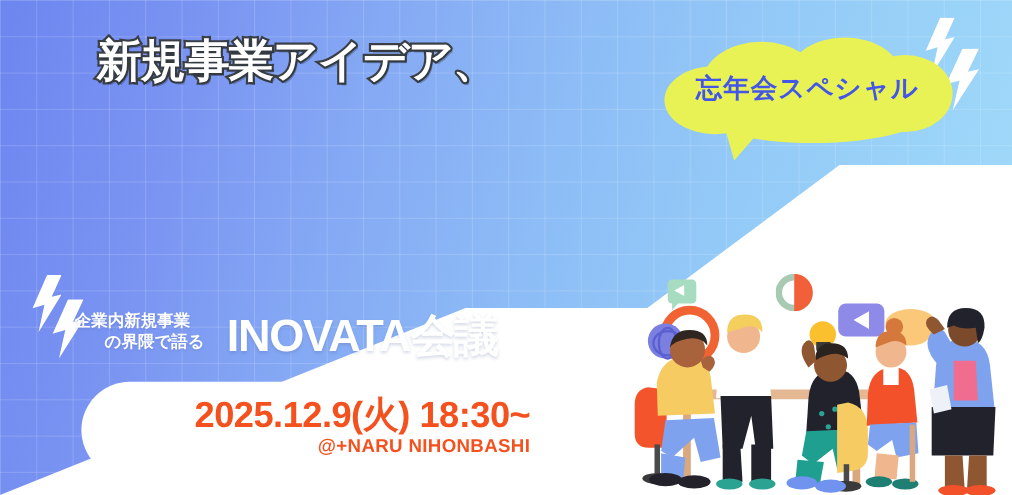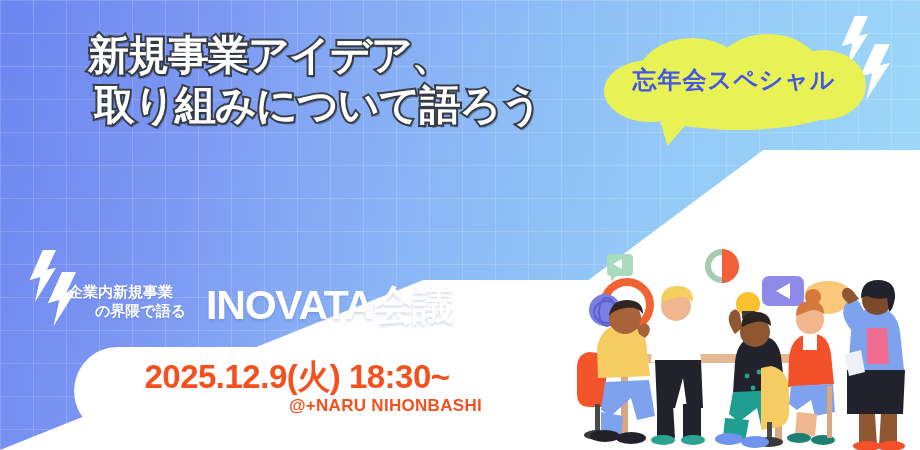--- a/index.html
+++ b/index.html
@@ -113,21 +113,21 @@
   
   #info-pill{
     position:absolute;left:74px;top:347px;width:440px;height:88px;
     background:#ffffff;
     border-top-left-radius:46px;
     border-bottom-left-radius:46px;
     border-top-right-radius:46px;
   }
   #info-date{
     position:absolute;left:112px;top:355px;width:370px;
-    text-align:center;
+    text-align:right;
     font-size:33px;font-weight:700;letter-spacing:-.5px;
     color:#f4511e;white-space:nowrap;
   }
   #info-venue{
     position:absolute;left:112px;top:396px;width:370px;
     text-align:right;
     font-size:17px;font-weight:700;letter-spacing:.3px;
     color:#f4511e;white-space:nowrap;
   }
 
@@ -161,21 +161,20 @@
   <div id="wedge2"></div>
   <div id="wedge"></div>
 
   <div class="bolt" id="bolt-right-a"></div>
   <div class="bolt" id="bolt-right-b"></div>
   <div class="bolt" id="bolt-left-a"></div>
   <div class="bolt" id="bolt-left-b"></div>
 
   <div id="headline">
     <div>新規事業アイデア、</div>
-    <div>取り組みについて語ろう</div>
   </div>
 
   <div id="badge">
     <div id="badge-tail"></div>
     <div class="cloud-lobe l1"></div>
     <div class="cloud-lobe l2"></div>
     <div class="cloud-lobe l3"></div>
     <div class="cloud-lobe l4"></div>
     <div class="cloud-lobe l5"></div>
     <div id="badge-text">忘年会スペシャル</div>

